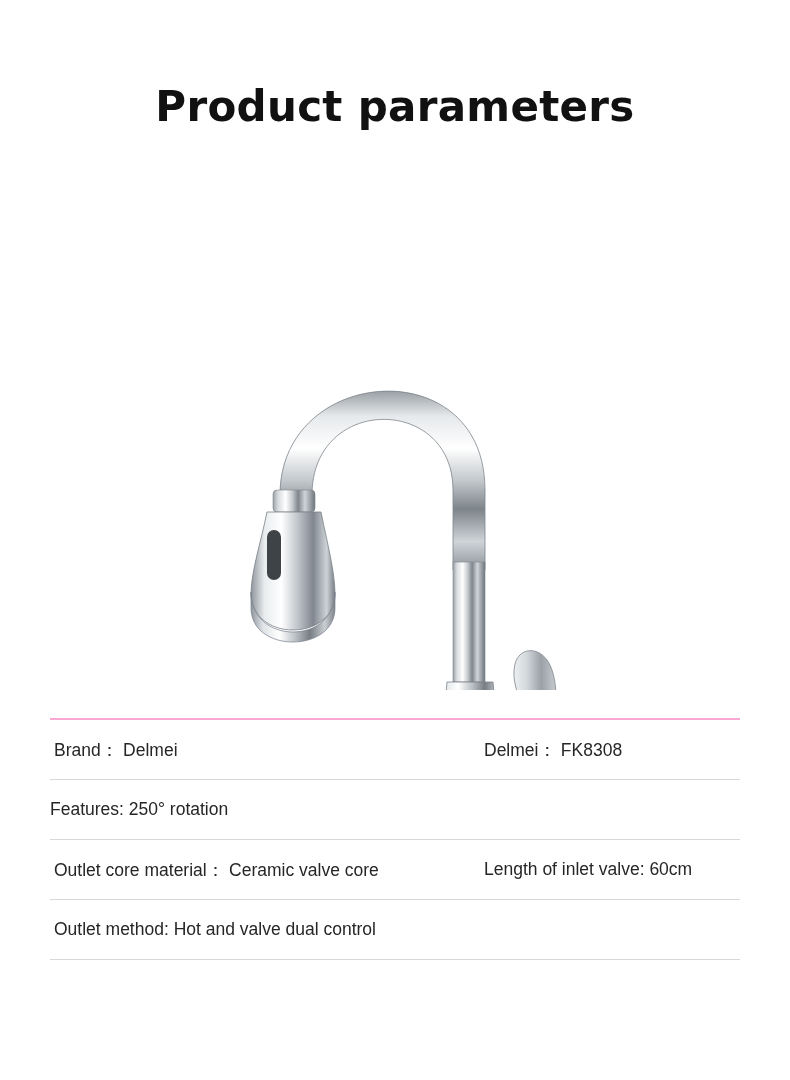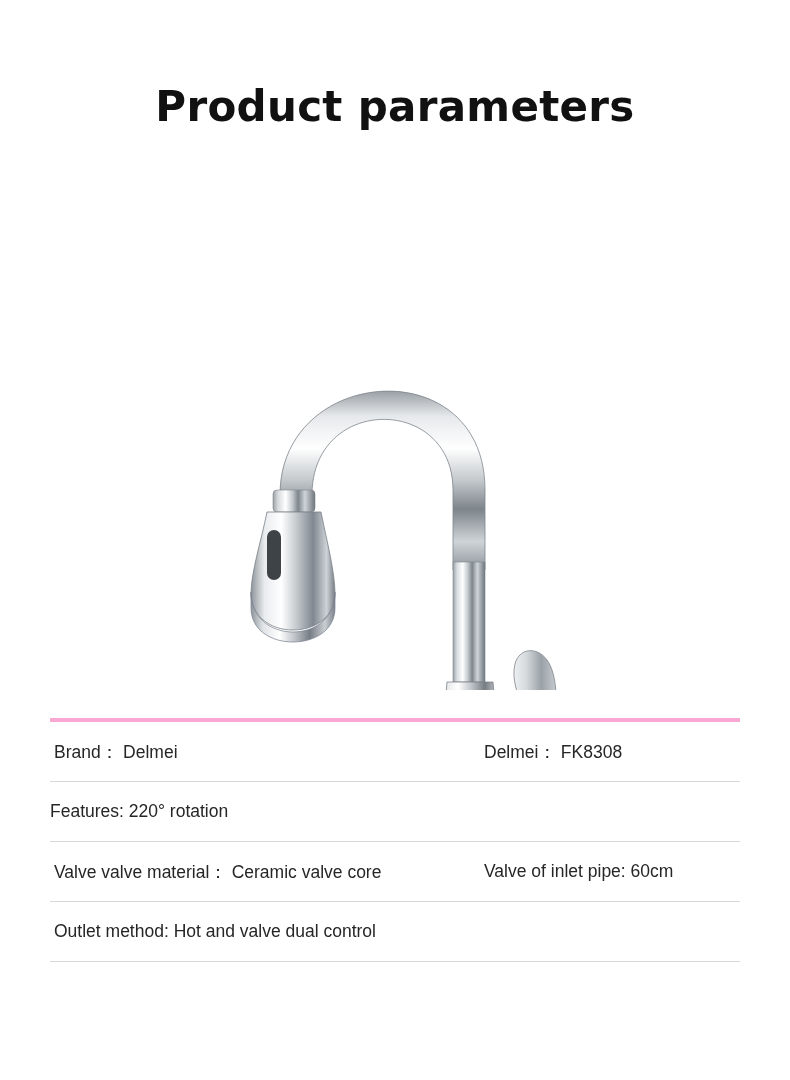--- a/index.html
+++ b/index.html
@@ -46,21 +46,21 @@
     display: block;
     margin: 0 auto;
   }
 
   
   .spec-table {
     position: absolute;
     left: 50px;
     top: 718px;
     width: 690px;
-    border-top: 4px solid #f9a8d4;
+    border-top: 2px solid #f9a8d4;
   }
   .spec-row {
     display: flex;
     align-items: center;
     height: 60px;
     border-bottom: 1px solid #d8d8d8;
     box-sizing: border-box;
   }
   .spec-cell {
     font-size: 17.5px;
@@ -188,26 +188,26 @@
   </div>
 
   <div class="spec-table">
 
     <div class="spec-row">
       <div class="spec-cell left">Brand： Delmei</div>
       <div class="spec-cell right">Delmei： FK8308</div>
     </div>
 
     <div class="spec-row">
-      <div class="spec-cell right">Features: 220° rotation</div>
-    </div>
-
-    <div class="spec-row">
-      <div class="spec-cell left">Valve valve material：  Ceramic valve core</div>
-      <div class="spec-cell right">Valve of inlet pipe: 60cm</div>
+      <div class="spec-cell right">Features: 250° rotation</div>
+    </div>
+
+    <div class="spec-row">
+      <div class="spec-cell left">Outlet core material：  Ceramic valve core</div>
+      <div class="spec-cell right">Length of inlet valve: 60cm</div>
     </div>
 
 
     <div class="spec-row">
       <div class="spec-cell full">Outlet method: Hot and valve dual control</div>
     </div>
 
   </div>
 
 </div>

